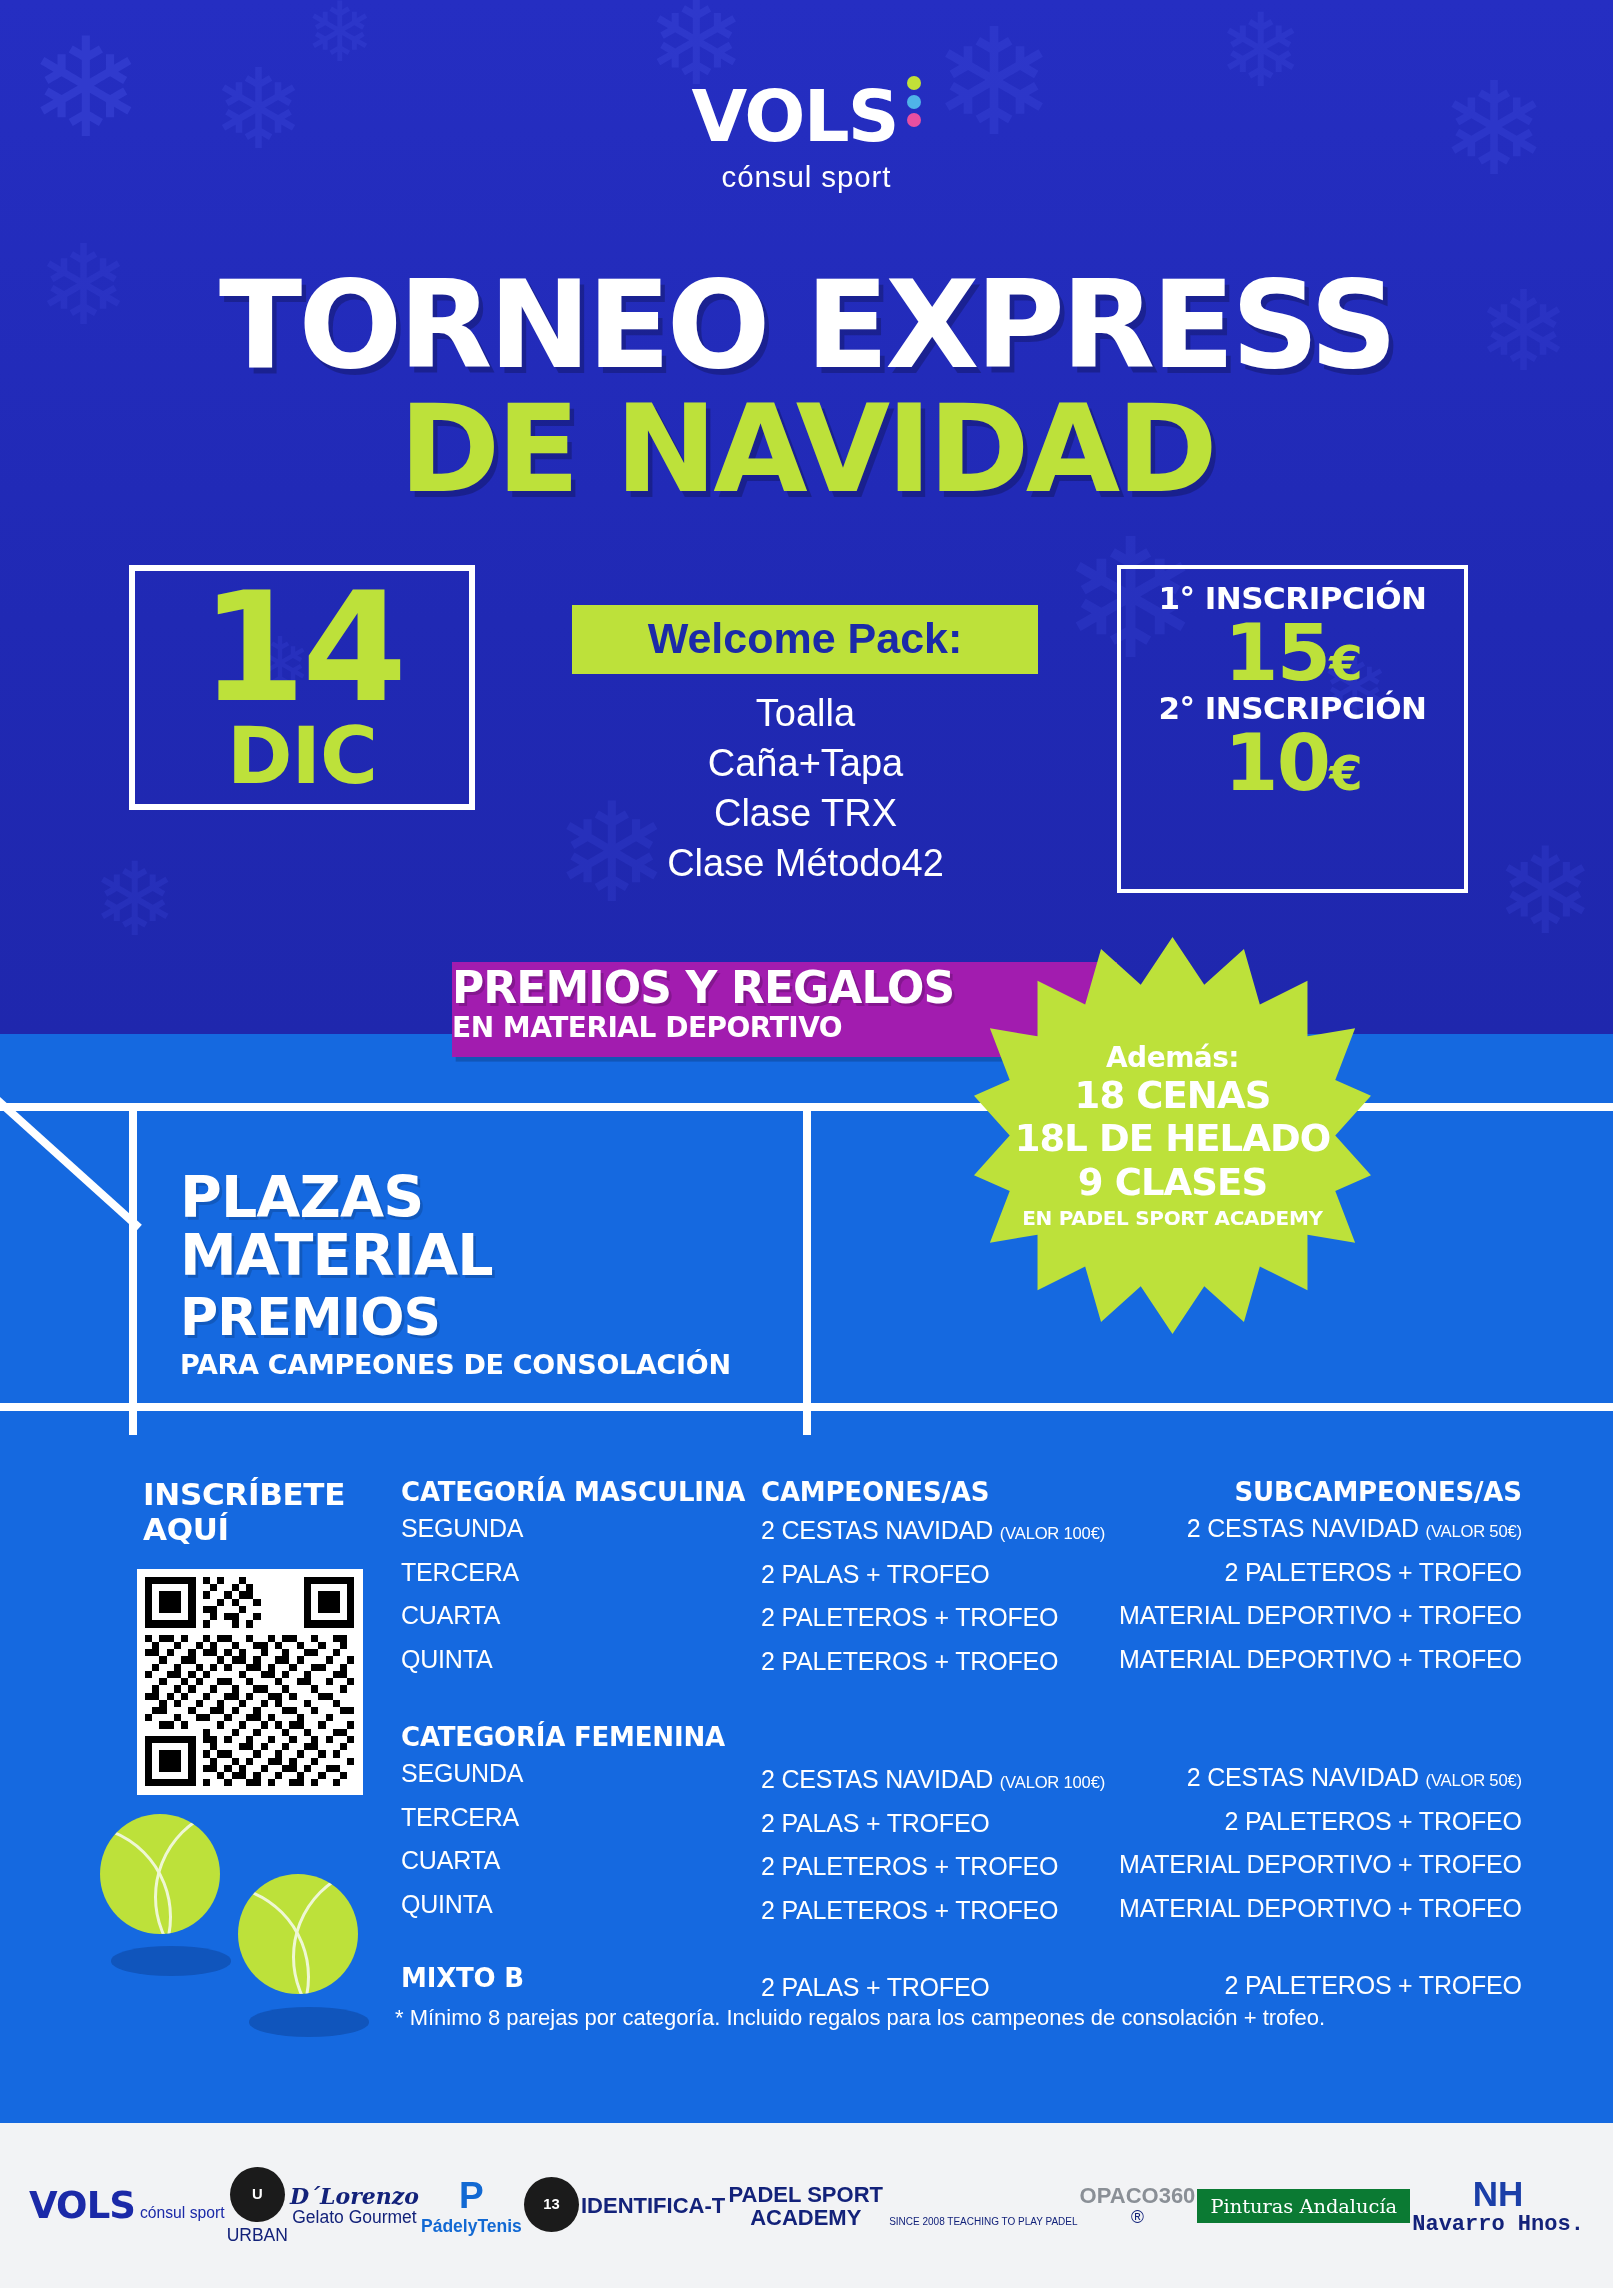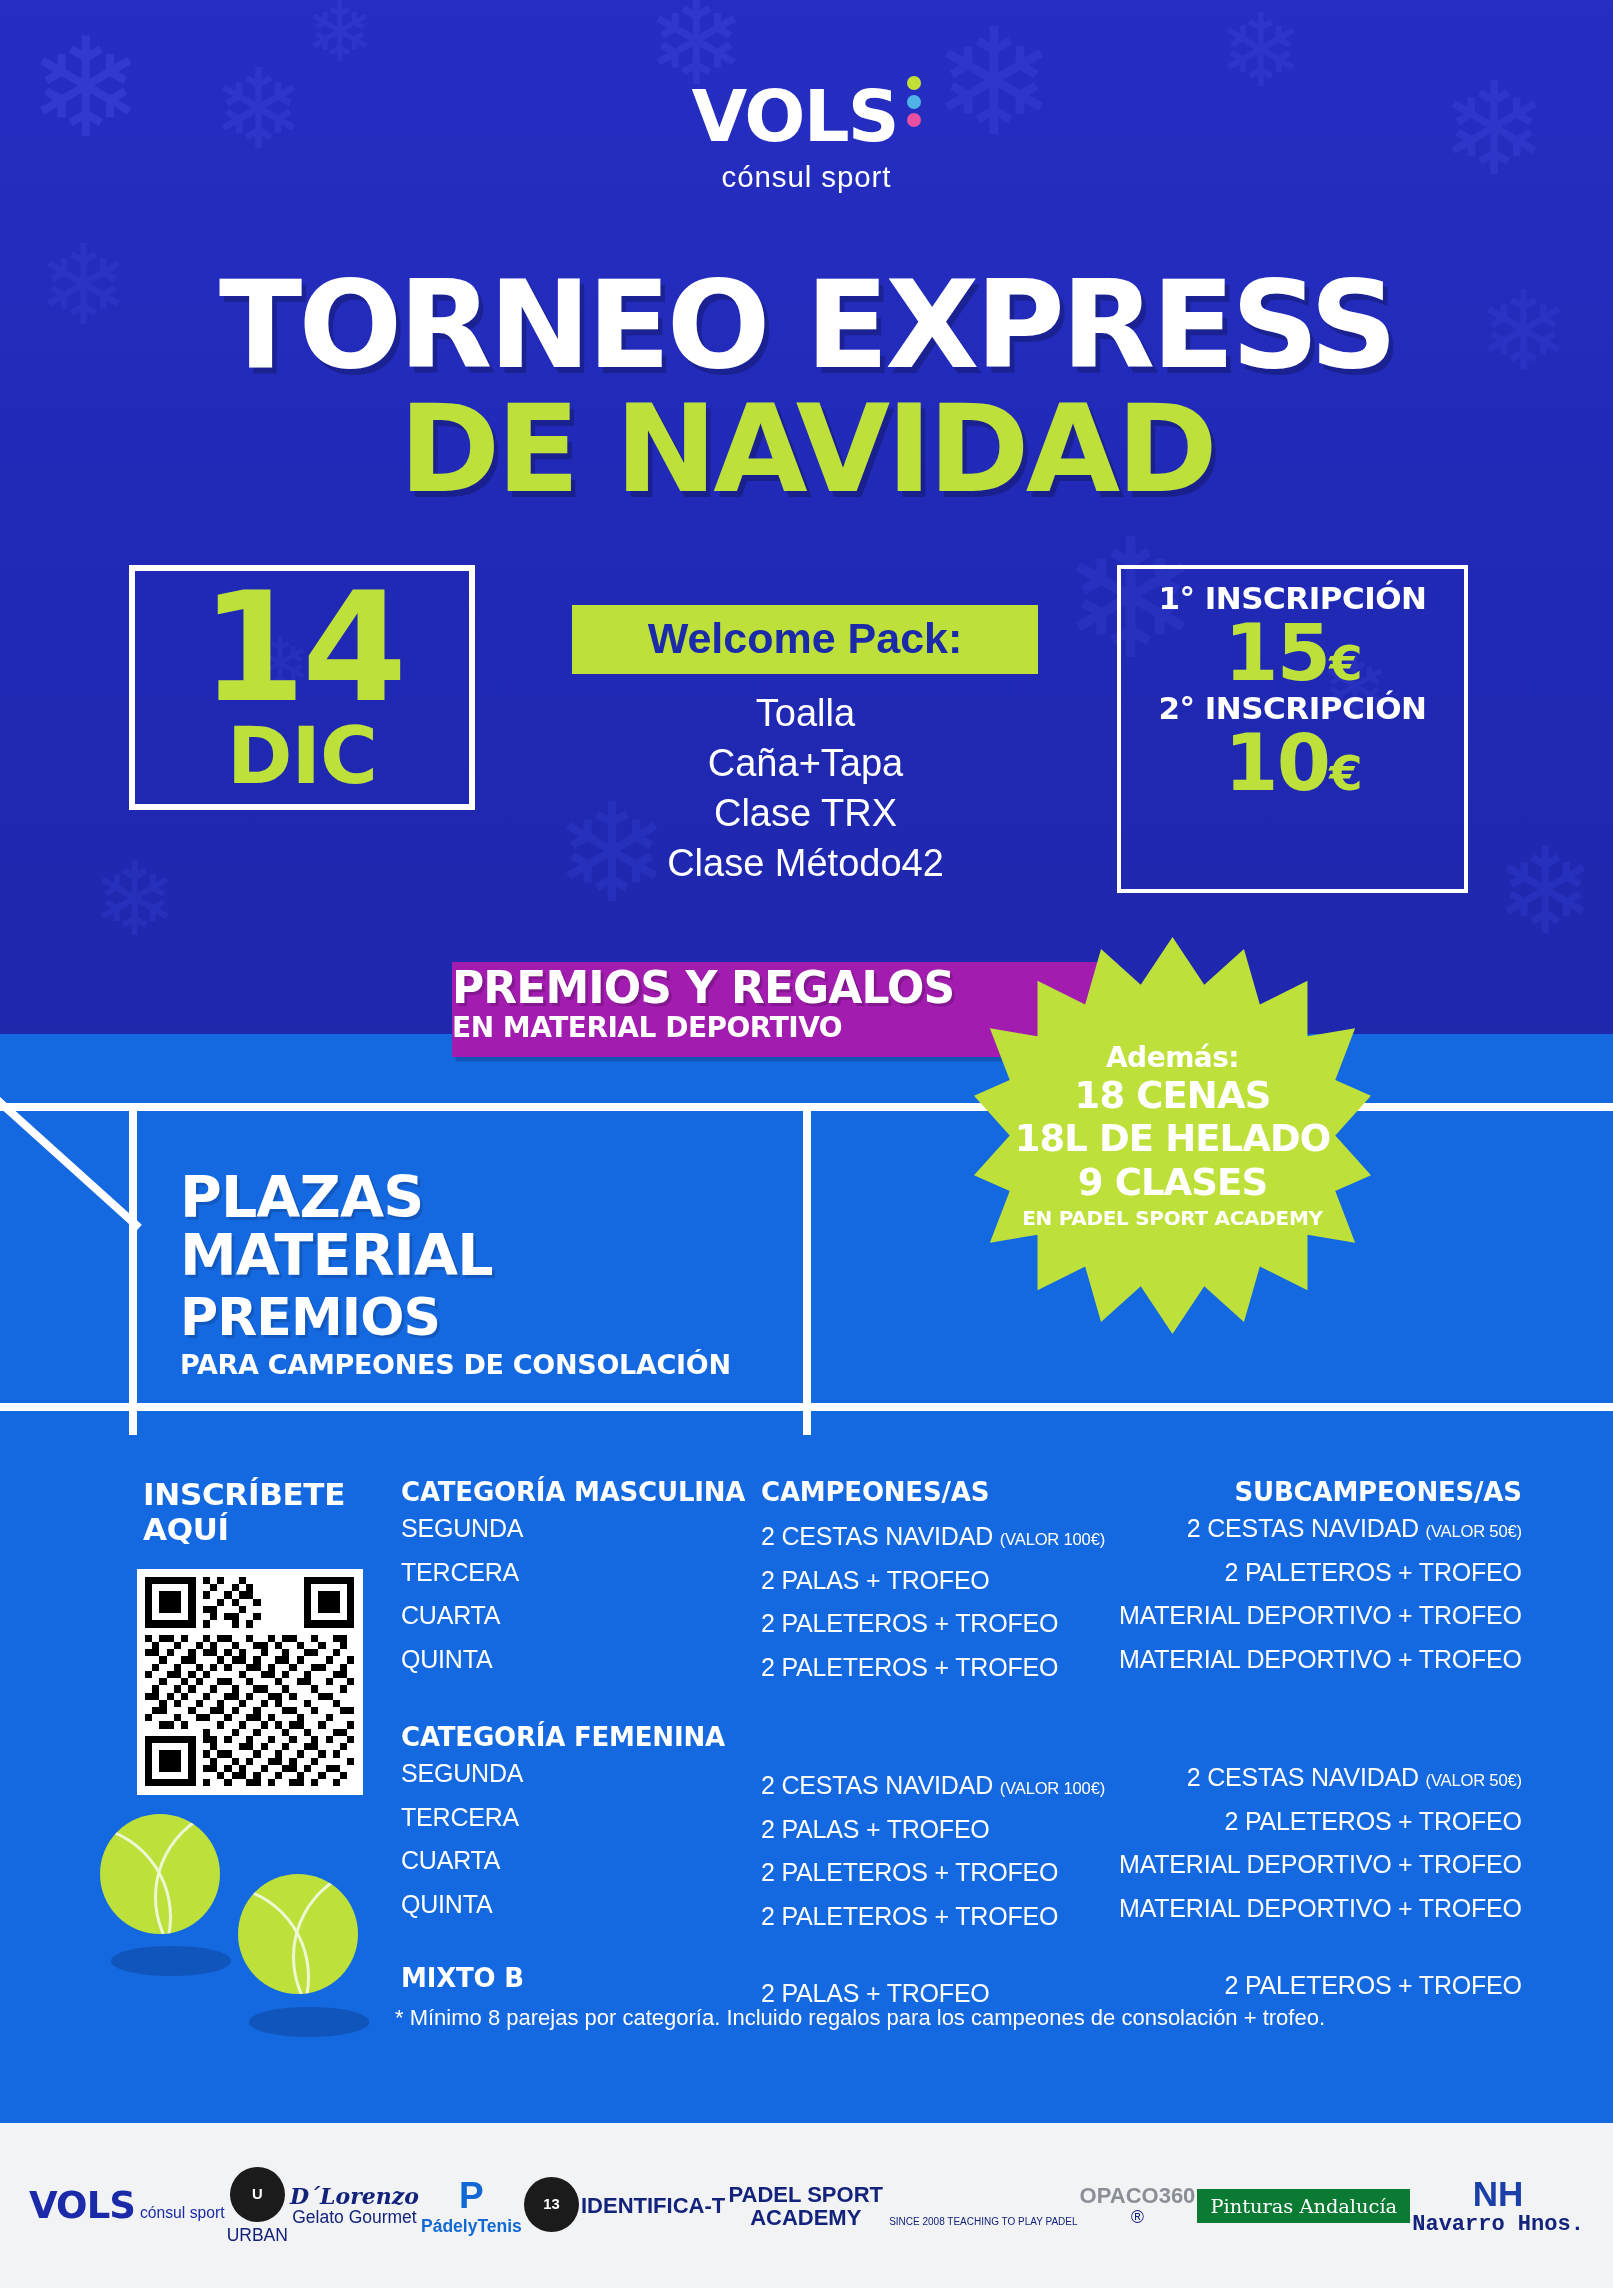--- a/index.html
+++ b/index.html
@@ -726,21 +726,21 @@
     <div class="hdr" style="margin-bottom:9.2px;">CATEGORÍA FEMENINA</div>
     <div class="cell" style="margin-bottom:18.5px;">SEGUNDA</div>
     <div class="cell" style="margin-bottom:18.5px;">TERCERA</div>
     <div class="cell" style="margin-bottom:18.5px;">CUARTA</div>
     <div class="cell" style="margin-bottom:18.5px;">QUINTA</div>
     <div style="height:28px;"></div>
     <div class="hdr">MIXTO B</div>
   </div>
 
   <div class="tbl col-camp" style="top:1477px;">
-    <div class="hdr" style="margin-bottom:17px;">CAMPEONES/AS</div>
+    <div class="hdr" style="margin-bottom:11px;">CAMPEONES/AS</div>
     <div class="cell" style="margin-bottom:18.5px;">
       <span>2 CESTAS NAVIDAD</span>
       <small>(VALOR 100€)</small>
     </div>
     <div class="cell" style="margin-bottom:18.5px;">2 PALAS + TROFEO</div>
     <div class="cell" style="margin-bottom:18.5px;">2 PALETEROS + TROFEO</div>
     <div class="cell" style="margin-bottom:18.5px;">2 PALETEROS + TROFEO</div>
     <div style="height:32px;"></div>
     <div style="height:43px;"></div>
     <div class="cell" style="margin-bottom:18.5px;">

